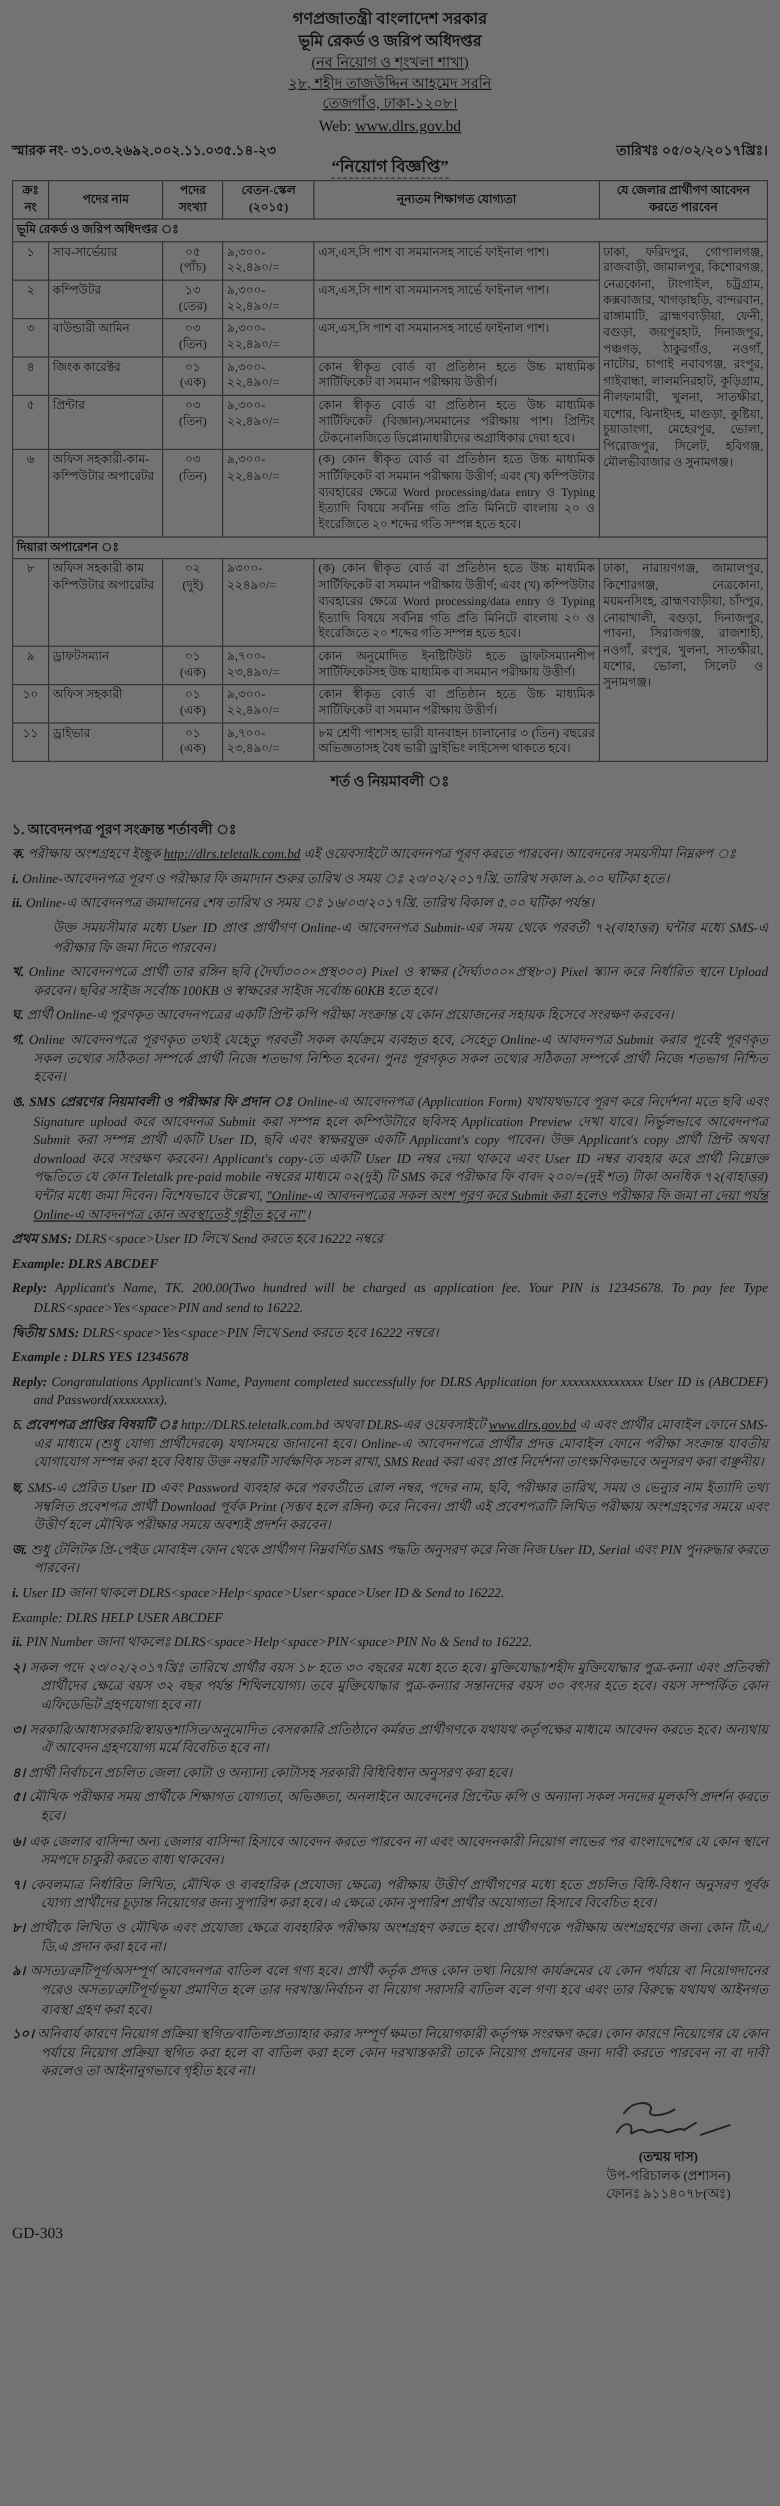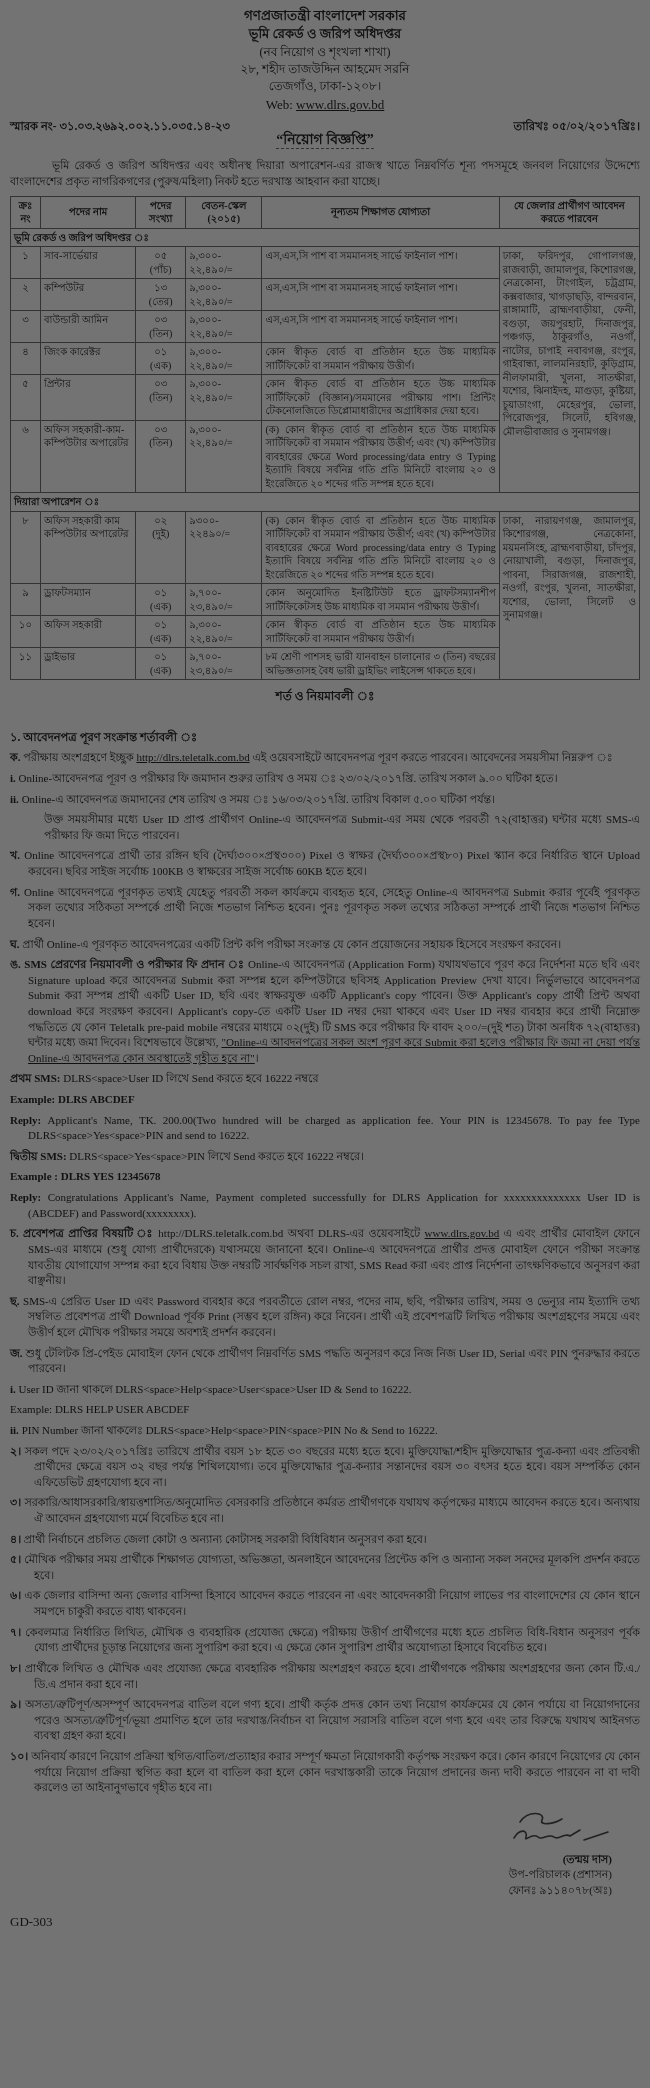--- a/index.html
+++ b/index.html
@@ -6,46 +6,46 @@
   .page{
     width:650px;min-height:2088px;box-sizing:border-box;background:#737373;
     margin:0 auto;padding:6px 10px 8px 10px;color:#111;
     font-family:"Liberation Serif","DejaVu Serif",serif;
     font-size:11px;line-height:1.42;
   }
   
   .doc-header{text-align:center;}
   .doc-header .l1{font-weight:bold;font-size:13.5px;}
   .doc-header .l2{font-size:13px;font-weight:bold;}
-  .doc-header .l3,.doc-header .l4,.doc-header .l5{font-size:12px;}
+  .doc-header .l3,.doc-header .l4,.doc-header .l5{font-size:12px;text-decoration:underline;}
   .doc-header .web{font-size:13px;margin-top:1px;}
   .u{text-decoration:underline;}
   .memo-row{display:flex;justify-content:space-between;margin-top:4px;font-size:11.5px;font-weight:bold;}
   .doc-title{text-align:center;margin-top:-4px;}
   .doc-title span{font-weight:bold;font-size:14px;border-bottom:1px dashed #333;padding-bottom:1px;}
   .intro{margin:8px 0 6px 0;text-align:justify;text-indent:42px;}
   
   table.vac{border-collapse:collapse;width:100%;table-layout:fixed;font-size:10px;line-height:1.35;}
   table.vac th,table.vac td{border:1px solid #333;padding:2px 3px;vertical-align:top;word-wrap:break-word;}
   table.vac th{font-weight:bold;text-align:center;vertical-align:middle;}
   td.c{text-align:center;}
   td.pre{white-space:pre-line;}
   td.j{text-align:justify;}
   tr.section-row td{font-weight:bold;border-left:1px solid #333;border-right:1px solid #333;}
   td.districts{text-align:justify;}
   
   .cond-head{font-weight:bold;font-size:12px;margin-top:8px;text-align:center;}
   .cond-subhead{font-weight:bold;font-size:11.5px;margin-top:24px;}
-  .cond-item{margin-top:5px;text-align:justify;padding-left:18px;text-indent:-18px;}
+  .cond-item{margin-top:5px;text-align:justify;padding-left:18px;text-indent:-18px;font-style:italic;}
   .cond-item.indent{padding-left:34px;text-indent:0;}
   .cond-item.num{padding-left:24px;text-indent:-24px;}
   .cond-item b{font-weight:bold;}
   
   .sign-wrap{display:flex;justify-content:flex-end;margin-top:10px;}
-  .sign-block{text-align:right;margin-right:28px;}
+  .sign-block{text-align:center;margin-right:28px;}
   .sign-block svg{display:block;margin:0 auto -2px auto;}
   .sign-name{font-weight:bold;}
   .footer-code{font-family:"Liberation Serif",serif;font-size:13px;margin-top:14px;}
 </style>
 </head>
 <body>
 
 <div class="page">
 
   <div class="doc-header">
@@ -62,21 +62,20 @@
 
   <div class="memo-row">
     <span>স্মারক নং- ৩১.০৩.২৬৯২.০০২.১১.০৩৫.১৪-২৩</span>
     <span>তারিখঃ ০৫/০২/২০১৭খ্রিঃ।</span>
   </div>
 
   <div class="doc-title">
     <span>“নিয়োগ বিজ্ঞপ্তি”</span>
   </div>
 
-  <p class="intro">ভূমি রেকর্ড ও জরিপ অধিদপ্তর এবং অধীনস্থ দিয়ারা অপারেশন-এর রাজস্ব খাতে নিম্নবর্ণিত শূন্য পদসমূহে জনবল নিয়োগের উদ্দেশ্যে বাংলাদেশের প্রকৃত নাগরিকগণের (পুরুষ/মহিলা) নিকট হতে দরখাস্ত আহবান করা যাচ্ছে।</p>
 
   <table class="vac">
     <colgroup>
       <col style="width:30px">
         <col style="width:95px">
         <col style="width:50px">
       <col style="width:76px">
         <col style="width:237px">
         <col style="width:140px">
     </colgroup>
@@ -194,22 +193,22 @@
 
   <div class="cond-head">শর্ত ও নিয়মাবলী ঃ</div>
   <div class="cond-subhead">১. আবেদনপত্র পূরণ সংক্রান্ত শর্তাবলী ঃ</div>
 
   <div id="cond-items">
       <div class="cond-item"><b>ক. </b><span>পরীক্ষায় অংশগ্রহণে ইচ্ছুক </span><span class="u">http://dlrs.teletalk.com.bd</span><span> এই ওয়েবসাইটে আবেদনপত্র পূরণ করতে পারবেন। আবেদনের সময়সীমা নিম্নরুপ ঃ</span></div>
       <div class="cond-item"><b>i. </b><span>Online-আবেদনপত্র পূরণ ও পরীক্ষার ফি জমাদান শুরুর তারিখ ও সময় ঃ ২৩/০২/২০১৭খ্রি. তারিখ সকাল ৯.০০ ঘটিকা হতে।</span></div>
       <div class="cond-item"><b>ii. </b><span>Online-এ আবেদনপত্র জমাদানের শেষ তারিখ ও সময় ঃ ১৬/০৩/২০১৭খ্রি. তারিখ বিকাল ৫.০০ ঘটিকা পর্যন্ত।</span></div>
       <div class="cond-item indent"><span>উক্ত সময়সীমার মধ্যে User ID প্রাপ্ত প্রার্থীগণ Online-এ আবেদনপত্র Submit-এর সময় থেকে পরবর্তী ৭২(বাহাত্তর) ঘন্টার মধ্যে SMS-এ পরীক্ষার ফি জমা দিতে পারবেন।</span></div>
       <div class="cond-item"><b>খ. </b><span>Online আবেদনপত্রে প্রার্থী তার রঙ্গিন ছবি (দৈর্ঘ্য৩০০×প্রস্থ৩০০) Pixel ও স্বাক্ষর (দৈর্ঘ্য৩০০×প্রস্থ৮০) Pixel স্ক্যান করে নির্ধারিত স্থানে Upload করবেন। ছবির সাইজ সর্বোচ্চ 100KB ও স্বাক্ষরের সাইজ সর্বোচ্চ 60KB হতে হবে।</span></div>
+      <div class="cond-item"><b>ঘ. </b><span>প্রার্থী Online-এ পূরণকৃত আবেদনপত্রের একটি প্রিন্ট কপি পরীক্ষা সংক্রান্ত যে কোন প্রয়োজনের সহায়ক হিসেবে সংরক্ষণ করবেন।</span></div>
       <div class="cond-item"><b>গ. </b><span>Online আবেদনপত্রে পূরণকৃত তথ্যই যেহেতু পরবর্তী সকল কার্যক্রমে ব্যবহৃত হবে, সেহেতু Online-এ আবদনপত্র Submit করার পূর্বেই পূরণকৃত সকল তথ্যের সঠিকতা সম্পর্কে প্রার্থী নিজে শতভাগ নিশ্চিত হবেন। পুনঃ পূরণকৃত সকল তথ্যের সঠিকতা সম্পর্কে প্রার্থী নিজে শতভাগ নিশ্চিত হবেন।</span></div>
-      <div class="cond-item"><b>ঘ. </b><span>প্রার্থী Online-এ পূরণকৃত আবেদনপত্রের একটি প্রিন্ট কপি পরীক্ষা সংক্রান্ত যে কোন প্রয়োজনের সহায়ক হিসেবে সংরক্ষণ করবেন।</span></div>
       <div class="cond-item"><b>ঙ. </b><b>SMS প্রেরণের নিয়মাবলী ও পরীক্ষার ফি প্রদান ঃ </b><span>Online-এ আবেদনপত্র (Application Form) যথাযথভাবে পূরণ করে নির্দেশনা মতে ছবি এবং Signature upload করে আবেদনত্র Submit করা সম্পন্ন হলে কম্পিউটারে ছবিসহ Application Preview দেখা যাবে। নির্ভুলভাবে আবেদনপত্র Submit করা সম্পন্ন প্রার্থী একটি User ID, ছবি এবং স্বাক্ষরযুক্ত একটি Applicant's copy পাবেন। উক্ত Applicant's copy প্রার্থী প্রিন্ট অথবা download করে সংরক্ষণ করবেন। Applicant's copy-তে একটি User ID নম্বর দেয়া থাকবে এবং User ID নম্বর ব্যবহার করে প্রার্থী নিম্নোক্ত পদ্ধতিতে যে কোন Teletalk pre-paid mobile নম্বরের মাধ্যমে ০২(দুই) টি SMS করে পরীক্ষার ফি বাবদ ২০০/=(দুই শত) টাকা অনধিক ৭২(বাহাত্তর) ঘন্টার মধ্যে জমা দিবেন। বিশেষভাবে উল্লেখ্য, </span><span class="u">"Online-এ আবদনপত্রের সকল অংশ পূরণ করে Submit করা হলেও পরীক্ষার ফি জমা না দেয়া পর্যন্ত Online-এ আবদনপত্র কোন অবস্থাতেই গৃহীত হবে না"</span><span>।</span></div>
       <div class="cond-item"><b>প্রথম SMS: </b><span>DLRS&lt;space&gt;User ID লিখে Send করতে হবে 16222 নম্বরে</span></div>
       <div class="cond-item"><b>Example: DLRS ABCDEF </b></div>
       <div class="cond-item"><b>Reply: </b><span>Applicant's Name, TK. 200.00(Two hundred will be charged as application fee. Your PIN is 12345678. To pay fee Type DLRS&lt;space&gt;Yes&lt;space&gt;PIN and send to 16222.</span></div>
       <div class="cond-item"><b>দ্বিতীয় SMS: </b><span>DLRS&lt;space&gt;Yes&lt;space&gt;PIN লিখে Send করতে হবে 16222 নম্বরে।</span></div>
       <div class="cond-item"><b>Example : DLRS YES 12345678 </b></div>
       <div class="cond-item"><b>Reply: </b><span>Congratulations Applicant's Name, Payment completed successfully for DLRS Application for xxxxxxxxxxxxxx User ID is (ABCDEF) and Password(xxxxxxxx).</span></div>
       <div class="cond-item"><b>চ. </b><b>প্রবেশপত্র প্রাপ্তির বিষয়টি ঃ </b><span>http://DLRS.teletalk.com.bd অথবা DLRS-এর ওয়েবসাইটে </span><span class="u">www.dlrs.gov.bd</span><span> এ এবং প্রার্থীর মোবাইল ফোনে SMS-এর মাধ্যমে (শুধু যোগ্য প্রার্থীদেরকে) যথাসময়ে জানানো হবে। Online-এ আবেদনপত্রে প্রার্থীর প্রদত্ত মোবাইল ফোনে পরীক্ষা সংক্রান্ত যাবতীয় যোগাযোগ সম্পন্ন করা হবে বিধায় উক্ত নম্বরটি সার্বক্ষণিক সচল রাখা, SMS Read করা এবং প্রাপ্ত নির্দেশনা তাৎক্ষণিকভাবে অনুসরণ করা বাঞ্ছনীয়।</span></div>
       <div class="cond-item"><b>ছ. </b><span>SMS-এ প্রেরিত User ID এবং Password ব্যবহার করে পরবর্তীতে রোল নম্বর, পদের নাম, ছবি, পরীক্ষার তারিখ, সময় ও ভেন্যুর নাম ইত্যাদি তথ্য সম্বলিত প্রবেশপত্র প্রার্থী Download পূর্বক Print (সম্ভব হলে রঙ্গিন) করে নিবেন। প্রার্থী এই প্রবেশপত্রটি লিখিত পরীক্ষায় অংশগ্রহণের সময়ে এবং উত্তীর্ণ হলে মৌখিক পরীক্ষার সময়ে অবশ্যই প্রদর্শন করবেন।</span></div>
       <div class="cond-item"><b>জ. </b><span>শুধু টেলিটক প্রি-পেইড মোবাইল ফোন থেকে প্রার্থীগণ নিম্নবর্ণিত SMS পদ্ধতি অনুসরণ করে নিজ নিজ User ID, Serial এবং PIN পুনরুদ্ধার করতে পারবেন।</span></div>

